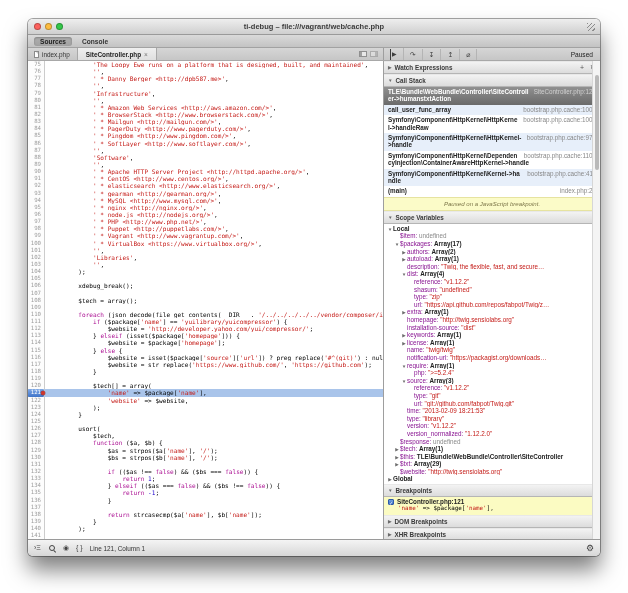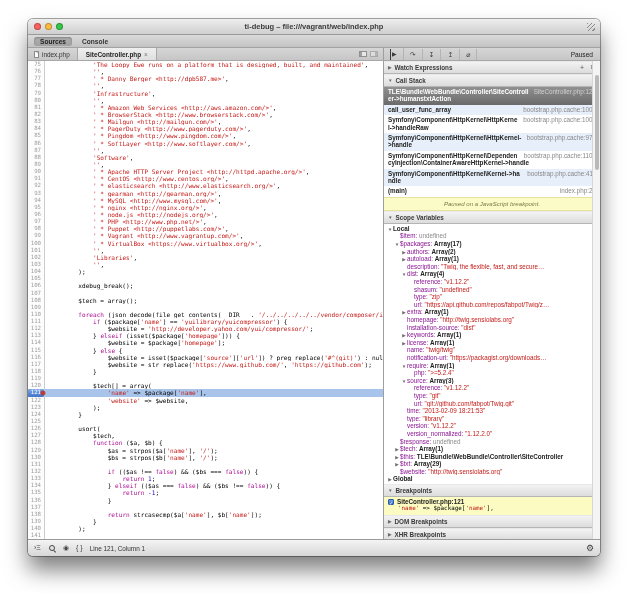--- a/index.html
+++ b/index.html
@@ -101,21 +101,21 @@
 
 <div class="stage">
   <div class="window">
 
     <div class="titlebar">
       <div class="lights">
         <span class="light r"></span>
         <span class="light y"></span>
         <span class="light g"></span>
       </div>
-      <div class="wtitle">ti-debug – file:///vagrant/web/index.php</div>
+      <div class="wtitle">ti-debug – file:///vagrant/web/cache.php</div>
       <span class="resize-ic"></span>
     </div>
 
     <div class="toolbar">
       <span class="tb-tab sel">Sources</span>
       <span class="tb-tab">Console</span>
     </div>
 
     <div class="strip">
       <div class="strip-left">

